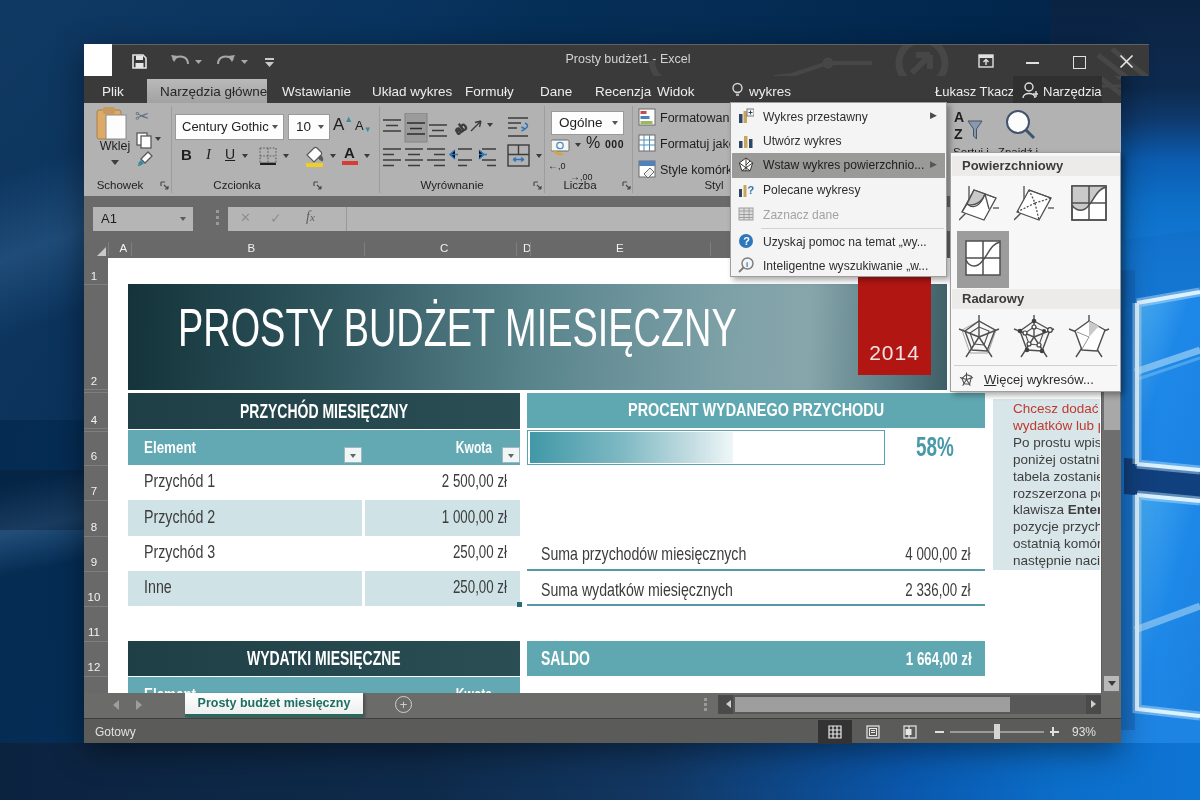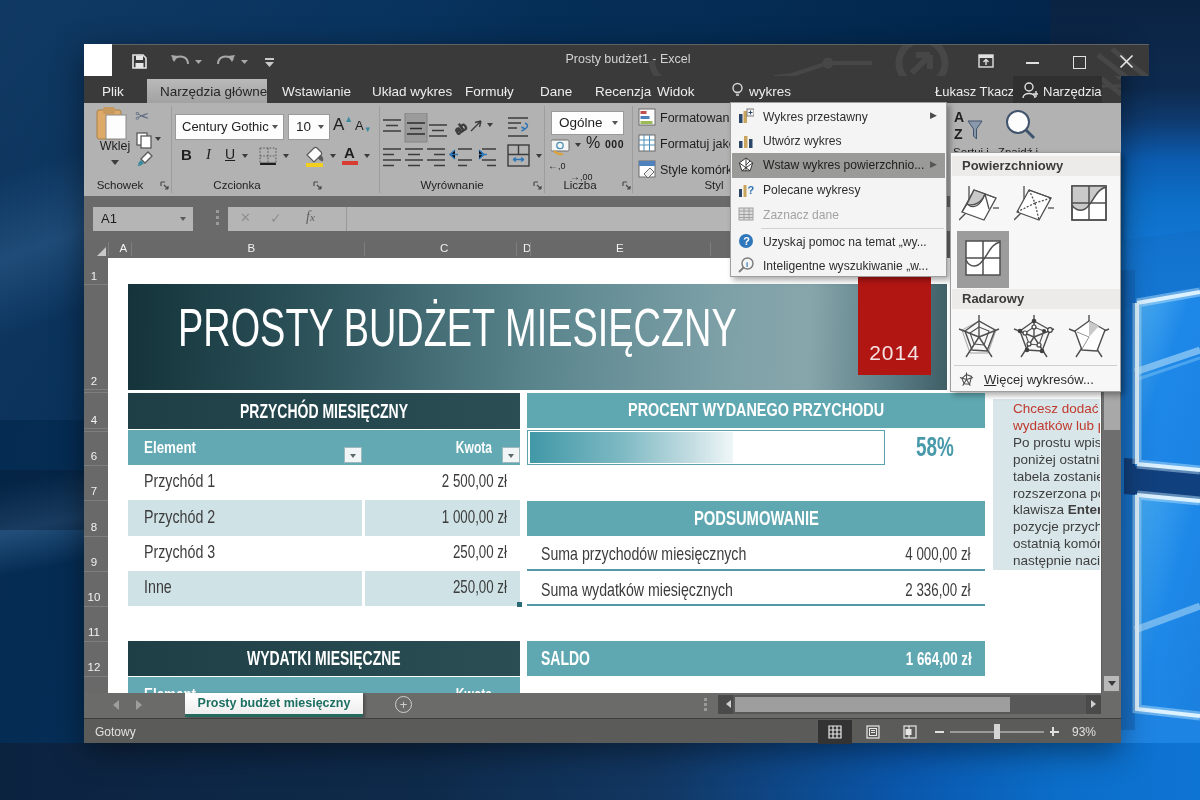--- a/index.html
+++ b/index.html
@@ -419,21 +419,20 @@
     <div class="abs" style="left:20px;top:382.5px;width:392px;height:35.5px;background:linear-gradient(90deg,#1e3f45,#2b4e55);color:#fff;font-weight:bold;font-size:20px;text-align:center;line-height:35.5px;white-space:nowrap;"><span style="display:inline-block;transform:scaleX(.70);">WYDATKI MIESIĘCZNE</span></div>
     <div class="abs" style="left:20px;top:419px;width:392px;height:16px;background:#63a9b3;overflow:hidden;">
       <div class="abs" style="left:16px;top:8px;color:#fff;font-weight:bold;font-size:16.5px;transform:scaleX(.81);transform-origin:0 50%;">Element</div>
       <div class="abs" style="left:304px;top:8px;width:60px;text-align:right;color:#fff;font-weight:bold;font-size:16.5px;transform:scaleX(.73);transform-origin:100% 50%;">Kwota</div>
     </div>
 
     <div class="abs" style="left:419px;top:135px;width:458px;height:35px;background:#60a8b1;color:#fff;font-weight:bold;font-size:17.8px;text-align:center;line-height:34.5px;white-space:nowrap;"><span style="display:inline-block;transform:scaleX(.81);">PROCENT WYDANEGO PRZYCHODU</span></div>
     <div class="abs" style="left:419px;top:171.5px;width:358px;height:35.5px;background:#fff;border:1px solid #5aa3ae;box-sizing:border-box;"></div>
     <div class="abs" style="left:421.5px;top:174px;width:203px;height:30.5px;background:linear-gradient(to right,#4198a7 0%,#7db9c3 45%,#c4dde2 80%,#eff7f8 100%);"></div>
     <div class="abs" style="left:808px;top:174px;width:80px;color:#4899a9;font-weight:bold;font-size:27px;transform:scaleX(.70);transform-origin:0 50%;">58%</div>
-    <div class="abs" style="left:419px;top:243px;width:458px;height:35px;background:#60a8b1;color:#fff;font-weight:bold;font-size:20px;text-align:center;line-height:35px;white-space:nowrap;"><span style="display:inline-block;transform:scaleX(.74);">PODSUMOWANIE</span></div>
     <div class="t1" style="left:433px;top:285px;transform:scaleX(.765);">Suma przychodów miesięcznych</div>
     <div class="t1r" style="left:697px;top:285px;width:165.5px;">4 000,00 zł</div>
     <div class="abs" style="left:419px;top:310.5px;width:458px;height:2px;background:#539aa8;"></div>
     <div class="t1" style="left:433px;top:321px;transform:scaleX(.765);">Suma wydatków miesięcznych</div>
     <div class="t1r" style="left:697px;top:321px;width:165.5px;">2 336,00 zł</div>
     <div class="abs" style="left:419px;top:346px;width:458px;height:2px;background:#539aa8;"></div>
     <div class="abs" style="left:419px;top:382.5px;width:458px;height:35.5px;background:#60a8b1;"></div>
     <div class="abs" style="left:433px;top:389px;color:#fff;font-weight:bold;font-size:20px;transform:scaleX(.70);transform-origin:0 50%;">SALDO</div>
     <div class="abs" style="left:697px;top:390px;width:166.7px;text-align:right;color:#fff;font-weight:bold;font-size:19px;transform:scaleX(.70);transform-origin:100% 50%;">1 664,00 zł</div>
 

